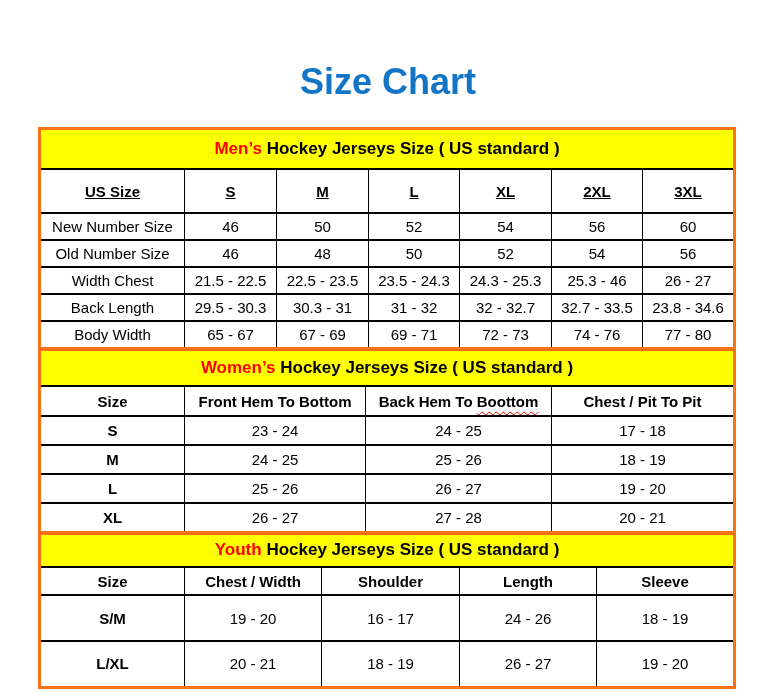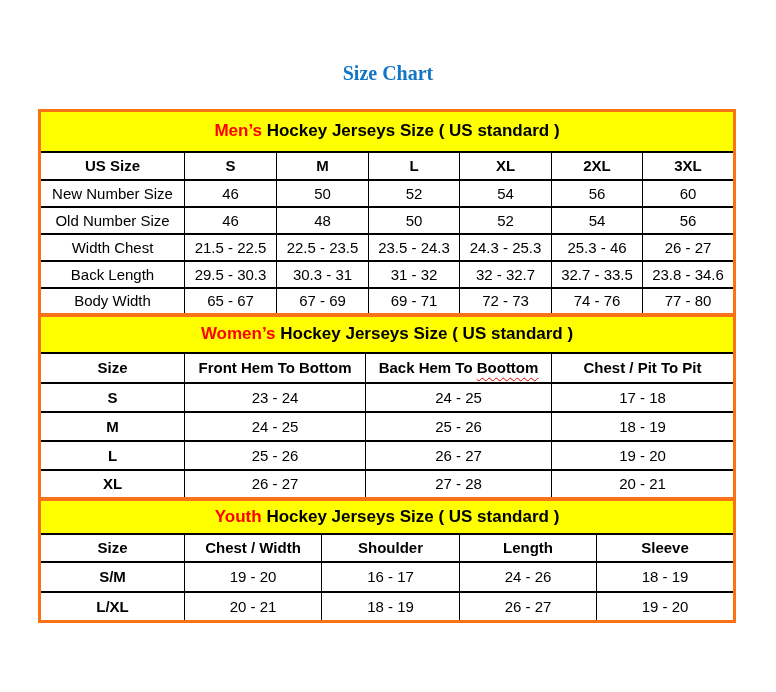--- a/index.html
+++ b/index.html
@@ -3,25 +3,24 @@
 <meta charset="utf-8">
 <style>
   * { box-sizing: border-box; }
   html, body { margin: 0; padding: 0; background: #ffffff; }
   body { font-family: "Liberation Sans", "DejaVu Sans", sans-serif; color: #000; }
   .page { width: 776px; height: 692px; background: #fff; overflow: hidden; position: relative; }
 
   .title {
     padding-top: 62px;
     text-align: center;
-    font-size: 20px;
+    font-size: 36px;
     font-weight: bold;
     color: #1375C6;
     line-height: 1.1;
-    font-family: Liberation Serif, serif;
   }
 
   .chart-wrap { margin: 25px 0 0 38px; width: 695px; }
 
   table {
     border-collapse: collapse;
     table-layout: fixed;
     width: 695px;
     border: 3px solid #f97316;
   }
@@ -44,28 +43,28 @@
     font-weight: bold;
     font-size: 17px;
   }
   tr.band .hl { color: #FF0000; }
 
   tr.hdr th { font-weight: bold; }
   td.rowlabel { font-weight: normal; }
   td.rowlabel.bold, th.sizecol { font-weight: bold; }
 
   .h-band-m { height: 41px; }
-  .h-hdr-m  { height: 28px; }
+  .h-hdr-m  { height: 44px; text-decoration: underline; }
   .h-row-m  { height: 27px; }
   .h-band-w { height: 37px; }
   .h-hdr-w  { height: 30px; }
   .h-row-w  { height: 29px; }
   .h-band-y { height: 34px; }
   .h-hdr-y  { height: 28px; }
-  .h-row-y  { height: 30px; }
+  .h-row-y  { height: 46px; }
 
   .squiggle {
     text-decoration-line: underline;
     text-decoration-style: wavy;
     text-decoration-color: #E00000;
     text-decoration-thickness: 1px;
     text-underline-offset: 4px;
   }
 </style>
 </head>

